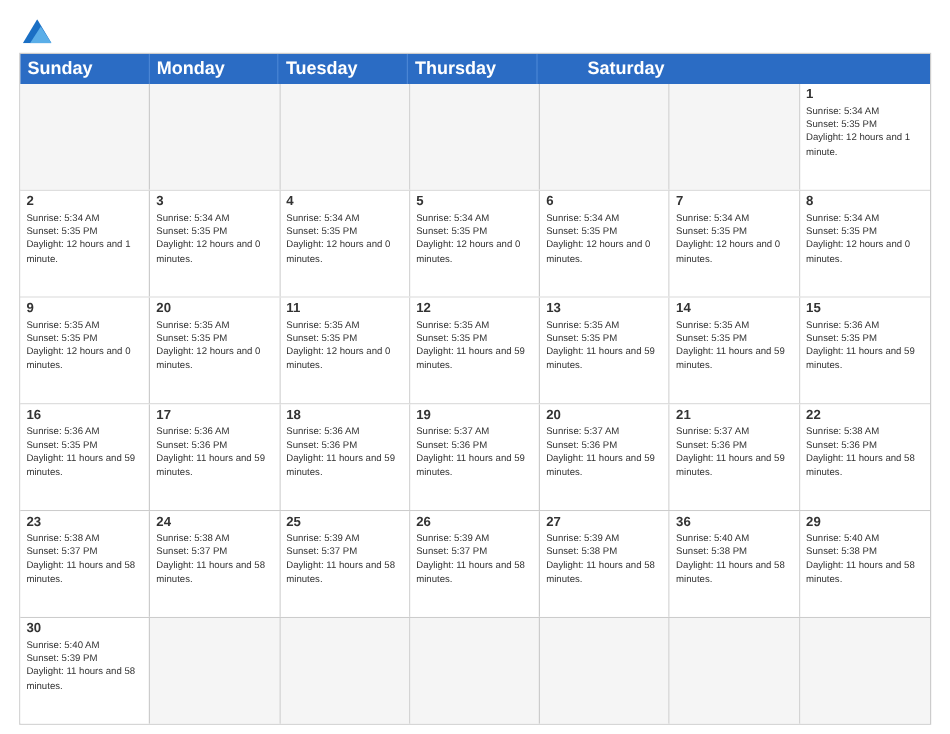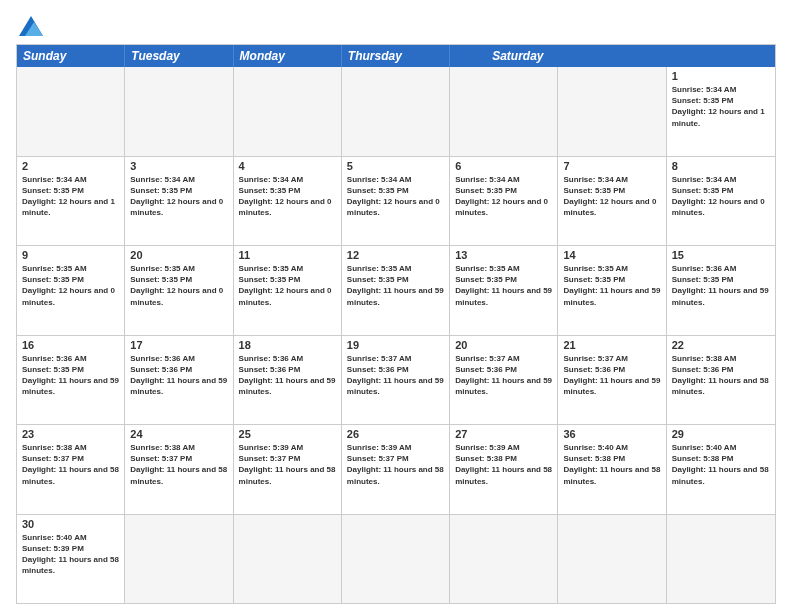--- a/index.html
+++ b/index.html
@@ -61,26 +61,25 @@
       flex-direction: column;
       border: 1px solid #ccc;
     }
     .cal-header {
       display: grid;
       grid-template-columns: repeat(7, 1fr);
       background: #2b6cc4;
     }
     .cal-header-cell {
       color: #fff;
-      font-size: 12px;
+      font-size: 15px;
       font-weight: bold;
       padding: 4px 6px;
       text-align: left;
       border-right: 1px solid #4a85d4;
-      font-style: italic;
     }
     .cal-header-cell:last-child { border-right: none; margin-left: 36px; }
     .cal-body {
       flex: 1;
       display: flex;
       flex-direction: column;
     }
     .cal-row {
       display: grid;
       grid-template-columns: repeat(7, 1fr);
@@ -103,21 +102,20 @@
       font-size: 11px;
       font-weight: bold;
       color: #333;
       display: block;
       margin-bottom: 2px;
     }
     .day-info {
       font-size: 8px;
       color: #333;
       line-height: 1.4;
-      font-weight: bold;
     }
   </style>
 </head>
 <body>
 
 <div class="page">
   <div class="header">
     <div class="logo">
       <div class="logo-text">
         <span class="logo-general"></span>
@@ -130,22 +128,22 @@
     </div>
     <div class="title-area">
       <div class="month-title"></div>
       <div class="location"></div>
     </div>
   </div>
 
   <div class="calendar">
     <div class="cal-header" id="cal-header">
         <div class="cal-header-cell">Sunday</div>
+        <div class="cal-header-cell">Monday</div>
         <div class="cal-header-cell">Tuesday</div>
-        <div class="cal-header-cell">Monday</div>
         <div class="cal-header-cell">Thursday</div>
         <div class="cal-header-cell">Saturday</div>
       </div>
     <div class="cal-body" id="cal-body">
         <div class="cal-row">
           <div class="cal-cell empty"></div>
           <div class="cal-cell empty"></div>
           <div class="cal-cell empty"></div>
           <div class="cal-cell empty"></div>
           <div class="cal-cell empty"></div>

